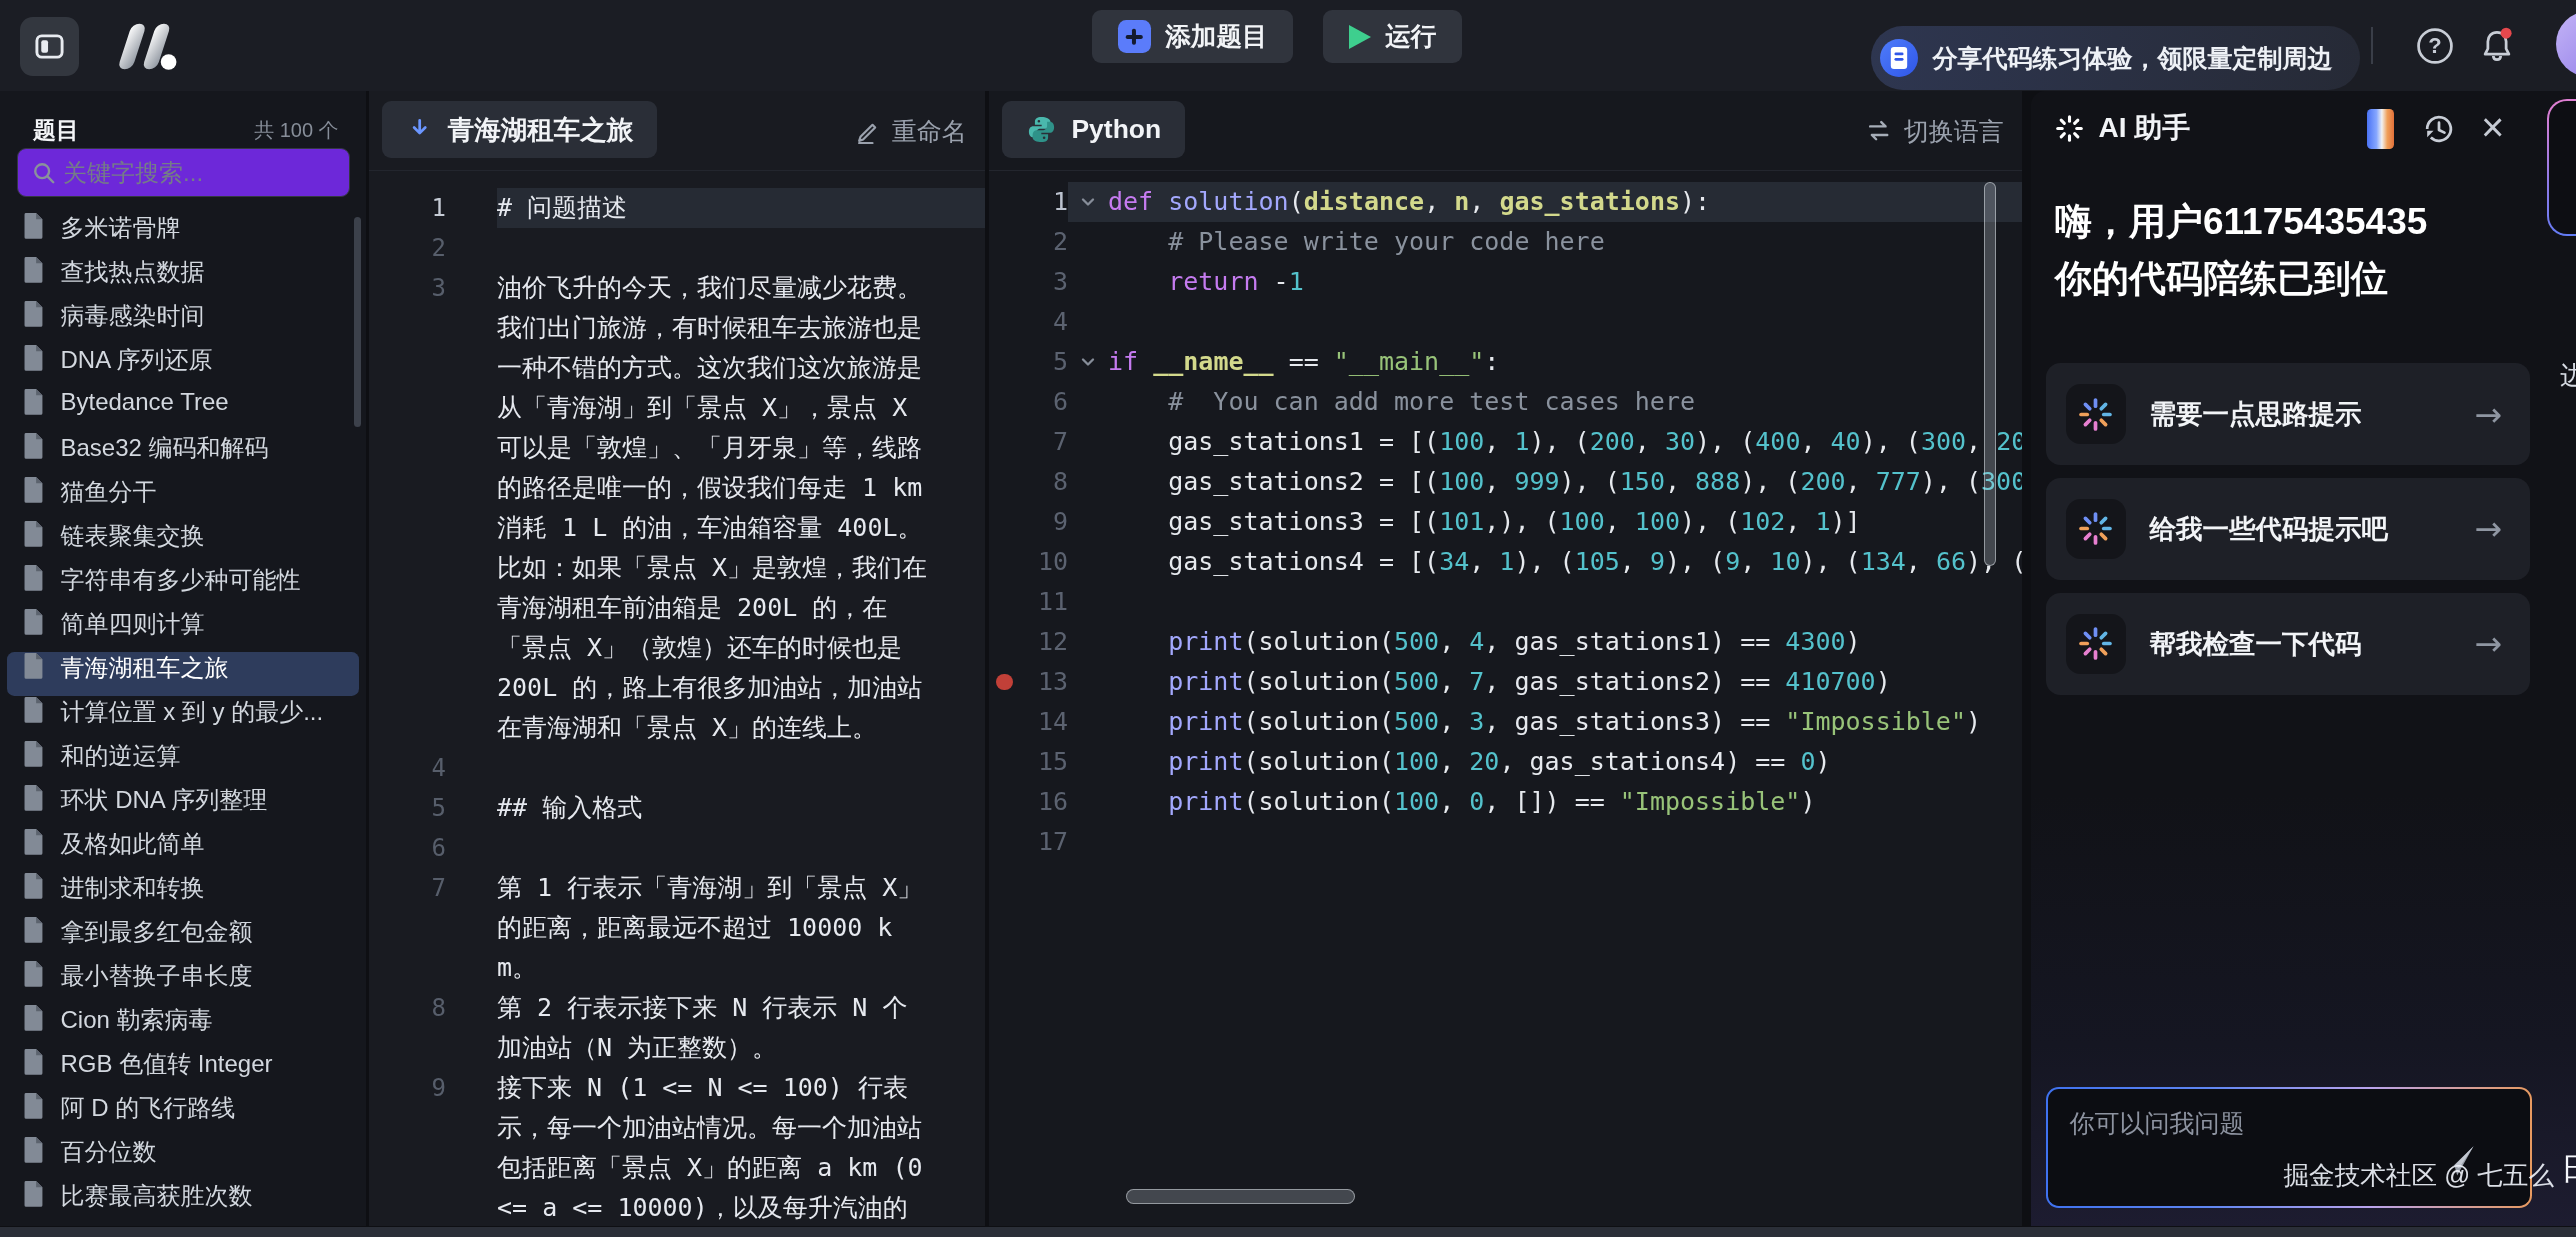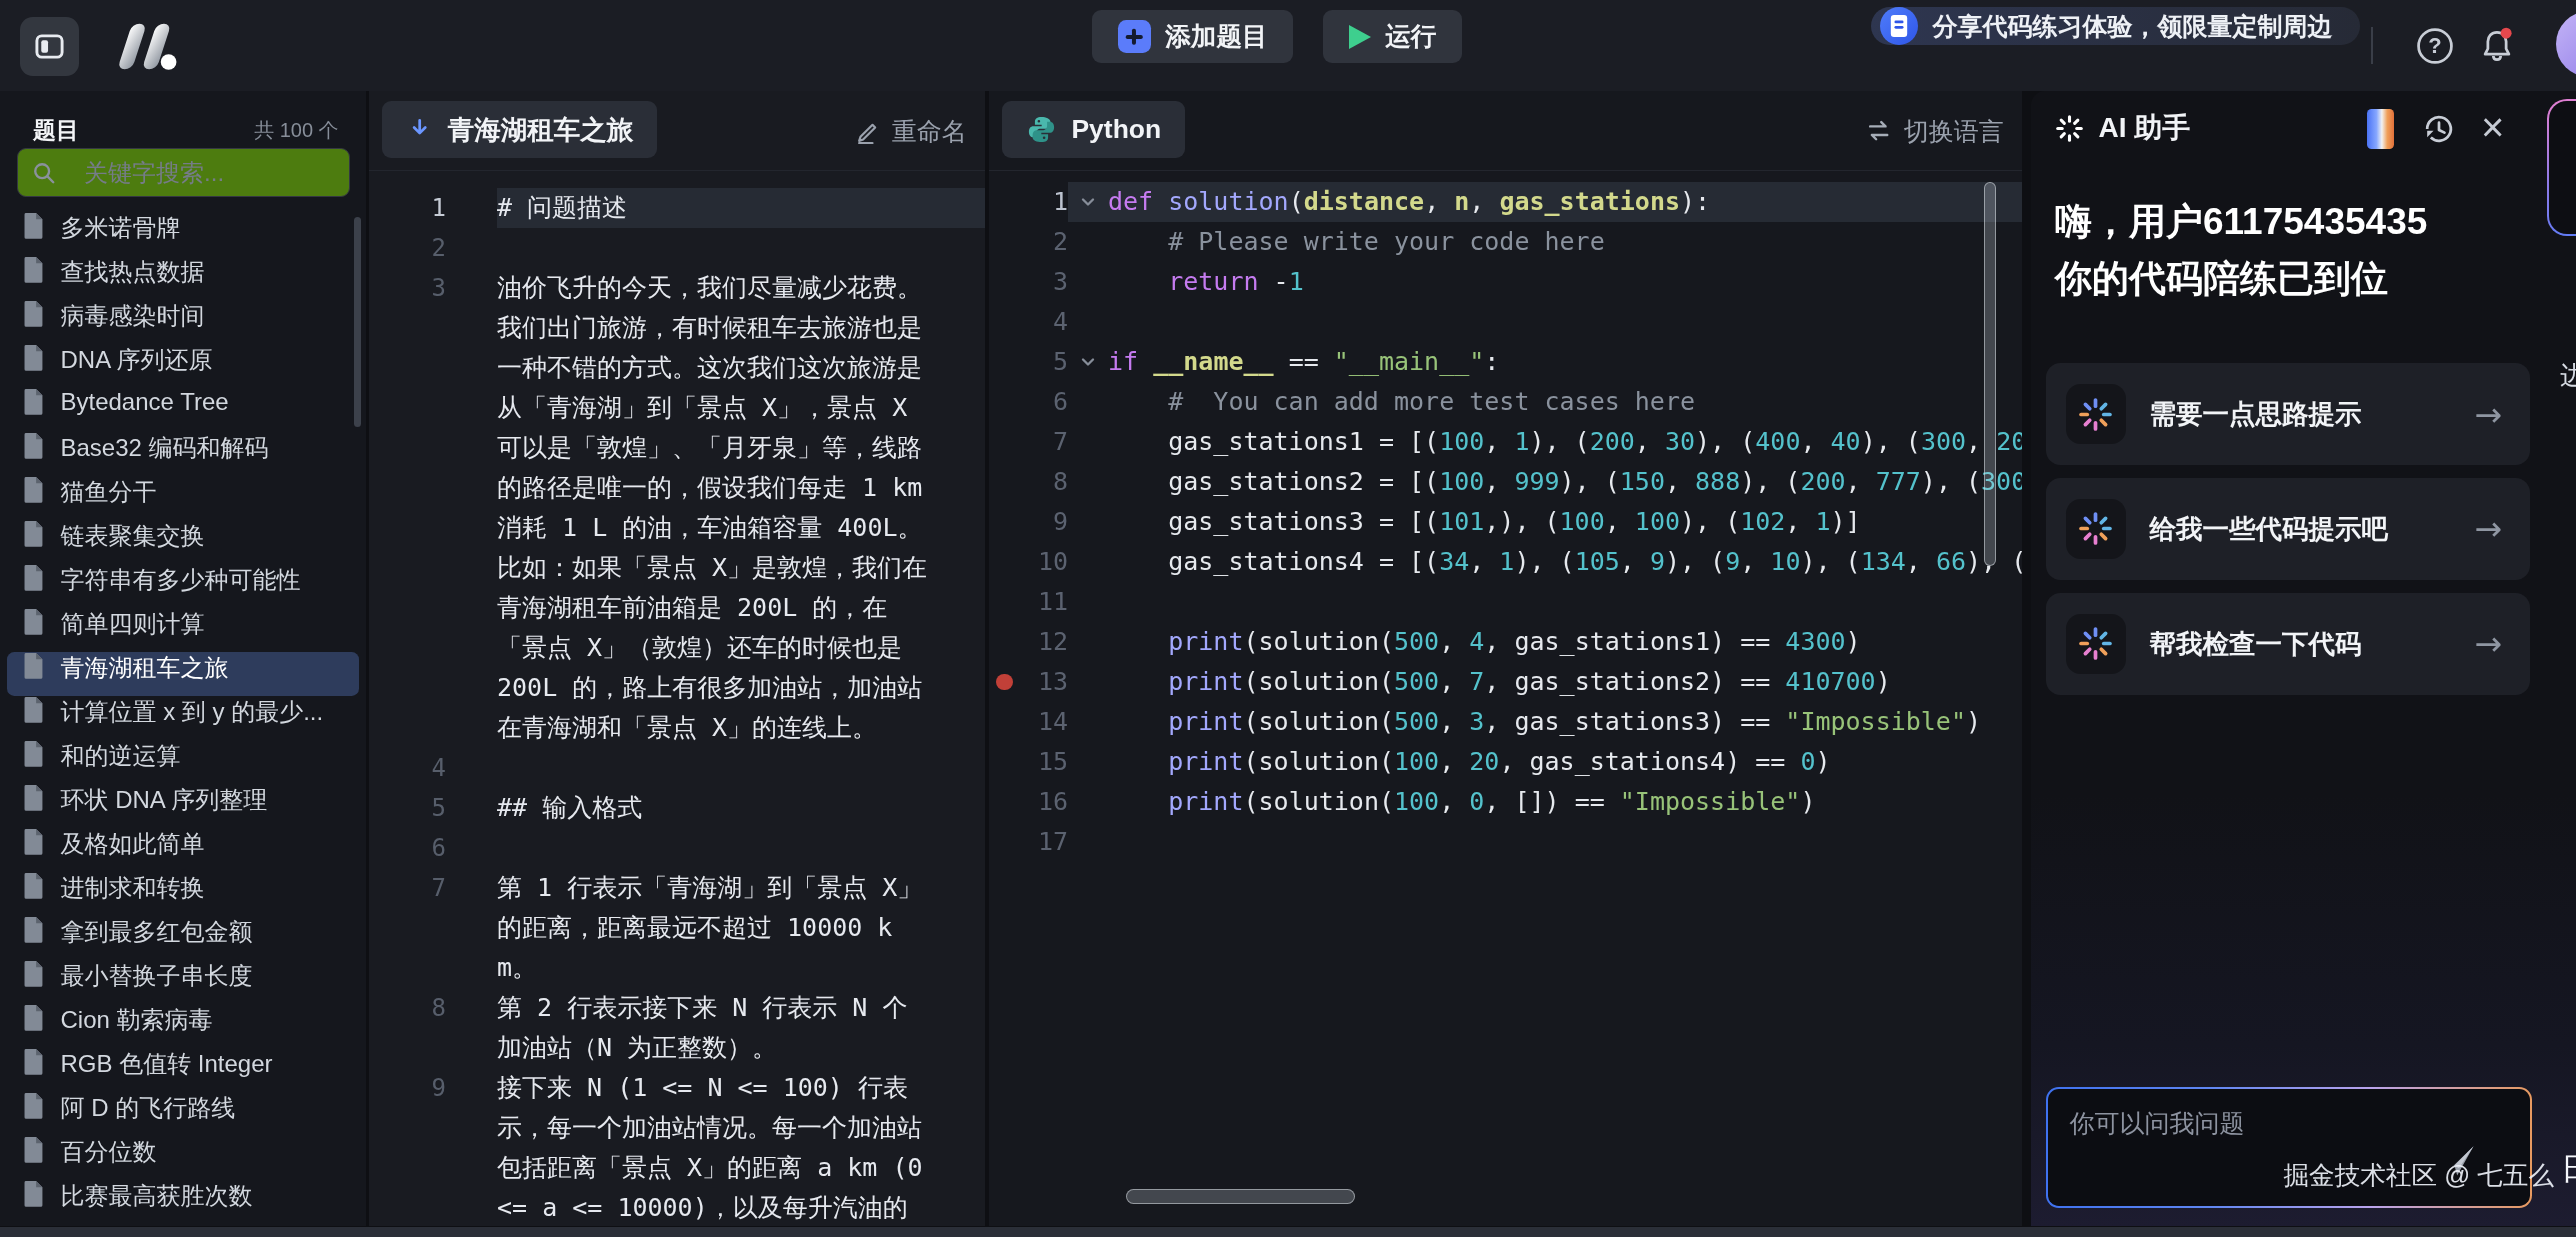--- a/index.html
+++ b/index.html
@@ -18,41 +18,41 @@
   .tb-toggle { position:absolute; left:20px; top:16.5px; width:59px; height:59px; background:#33373f; border-radius:12.8px; display:flex; align-items:center; justify-content:center; }
   .tb-logo { position:absolute; left:106px; top:22px; }
   .tb-btn { position:absolute; top:10px; height:53px; background:#30343d; border-radius:9.1px; display:flex; align-items:center; gap:14.6px; padding:0 25.6px; border:none; color:#f2f4f7; font-size:25.6px; font-weight:700; font-family:inherit; }
   .tb-add { left:1092px; }
   .tb-run { left:1323px; }
   .plus-sq { width:33px; height:33px; border-radius:8.2px; background:#5b7cfa; position:relative; }
   .plus-sq::before, .plus-sq::after { content:""; position:absolute; background:#141b30; left:50%; top:50%; transform:translate(-50%,-50%); }
   .plus-sq::before { width:16.5px; height:4.1px; border-radius:1.8px; }
   .plus-sq::after { width:4.1px; height:16.5px; border-radius:1.8px; }
   .play-tri { width:0; height:0; border-left:22px solid #3ecf8e; border-top:12.8px solid transparent; border-bottom:12.8px solid transparent; }
-  .tb-banner { position:absolute; right:216px; top:7px; height:38px; border-radius:913px; background:linear-gradient(90deg,#2e3650,#262a36); display:flex; align-items:center; gap:14.6px; padding:0 27.4px 0 9.1px; }
+  .tb-banner { position:absolute; right:216px; top:26px; height:64px; border-radius:913px; background:linear-gradient(90deg,#2e3650,#262a36); display:flex; align-items:center; gap:14.6px; padding:0 27.4px 0 9.1px; }
   .banner-ic { width:38px; height:38px; border-radius:50%; background:linear-gradient(135deg,#4f7cfa,#2f56e8); display:flex; align-items:center; justify-content:center; }
   .tb-banner .txt { font-size:25px; font-weight:700; color:#eef1f6; }
   .tb-div { position:absolute; left:2371px; top:27.4px; width:1.8px; height:37px; background:#3a3e48; }
   .tb-ic { position:absolute; top:24px; width:44px; height:44px; display:flex; align-items:center; justify-content:center; }
   .tb-help { left:2413px; }
   .tb-bell { left:2475px; }
   .tb-avatar { position:absolute; left:2556px; top:11px; width:66px; height:66px; border-radius:50%; background:linear-gradient(135deg,#c3b4f6,#8f7ae8); }
 
   
   .panel { position:absolute; top:91px; height:1135px; }
   .sidebar { left:0; width:366px; background:#15171d; }
   .prob-panel { left:369px; width:616px; background:#191b21; }
   .code-panel { left:989px; width:1033px; background:#16181e; }
   .ai-panel { left:2031px; width:545px; background:linear-gradient(180deg,#111217 0%,#111217 62%,#151622 84%,#1d1c30 100%); border-radius:14.6px 0 0 0; }
 
   
   .sb-head { display:flex; align-items:center; justify-content:space-between; padding:24px 27.4px 0 33px; }
   .sb-title { font-size:23px; font-weight:700; color:#f2f4f7; }
   .sb-count { font-size:20px; color:#878e99; }
-  .sb-search { position:absolute; left:16.5px; top:57px; width:333px; height:49px; background:#4d7c0f; border:0.9px solid #343842; border-radius:9.1px; display:flex; align-items:center; gap:28px; padding:0 14.6px; }
+  .sb-search { position:absolute; left:16.5px; top:57px; width:333px; height:49px; background:#6d28d9; border:0.9px solid #343842; border-radius:9.1px; display:flex; align-items:center; gap:7px; padding:0 14.6px; }
   .sb-search input { background:transparent; border:none; outline:none; color:#d6dae1; font-size:24px; width:256px; font-family:inherit; }
   .sb-search input::placeholder { color:#757c88; }
   .sb-list { position:absolute; left:0; top:121px; width:366px; }
   .side-item { display:flex; height:44px; margin:0 7.3px; padding:0 7.3px 0 14.6px; border-radius:7.3px; gap:14.6px; font-size:24px; color:#d3d8df; white-space:nowrap; overflow:hidden; }
   .side-item.selected { background:#2e3c5c; color:#ffffff; }
   .sb-scroll { position:absolute; right:4.6px; top:126px; width:7.3px; height:210px; border-radius:3.7px; background:#3c414b; }
 
   
   .p-head { position:relative; height:80px; border-bottom:1.8px solid #23262e; }
   .p-pill { position:absolute; left:12.8px; top:10px; height:57px; background:#2a2e37; border-radius:9.1px; display:flex; align-items:center; gap:14.6px; padding:0 24px; font-size:26.5px; font-weight:600; color:#f2f4f7; }

